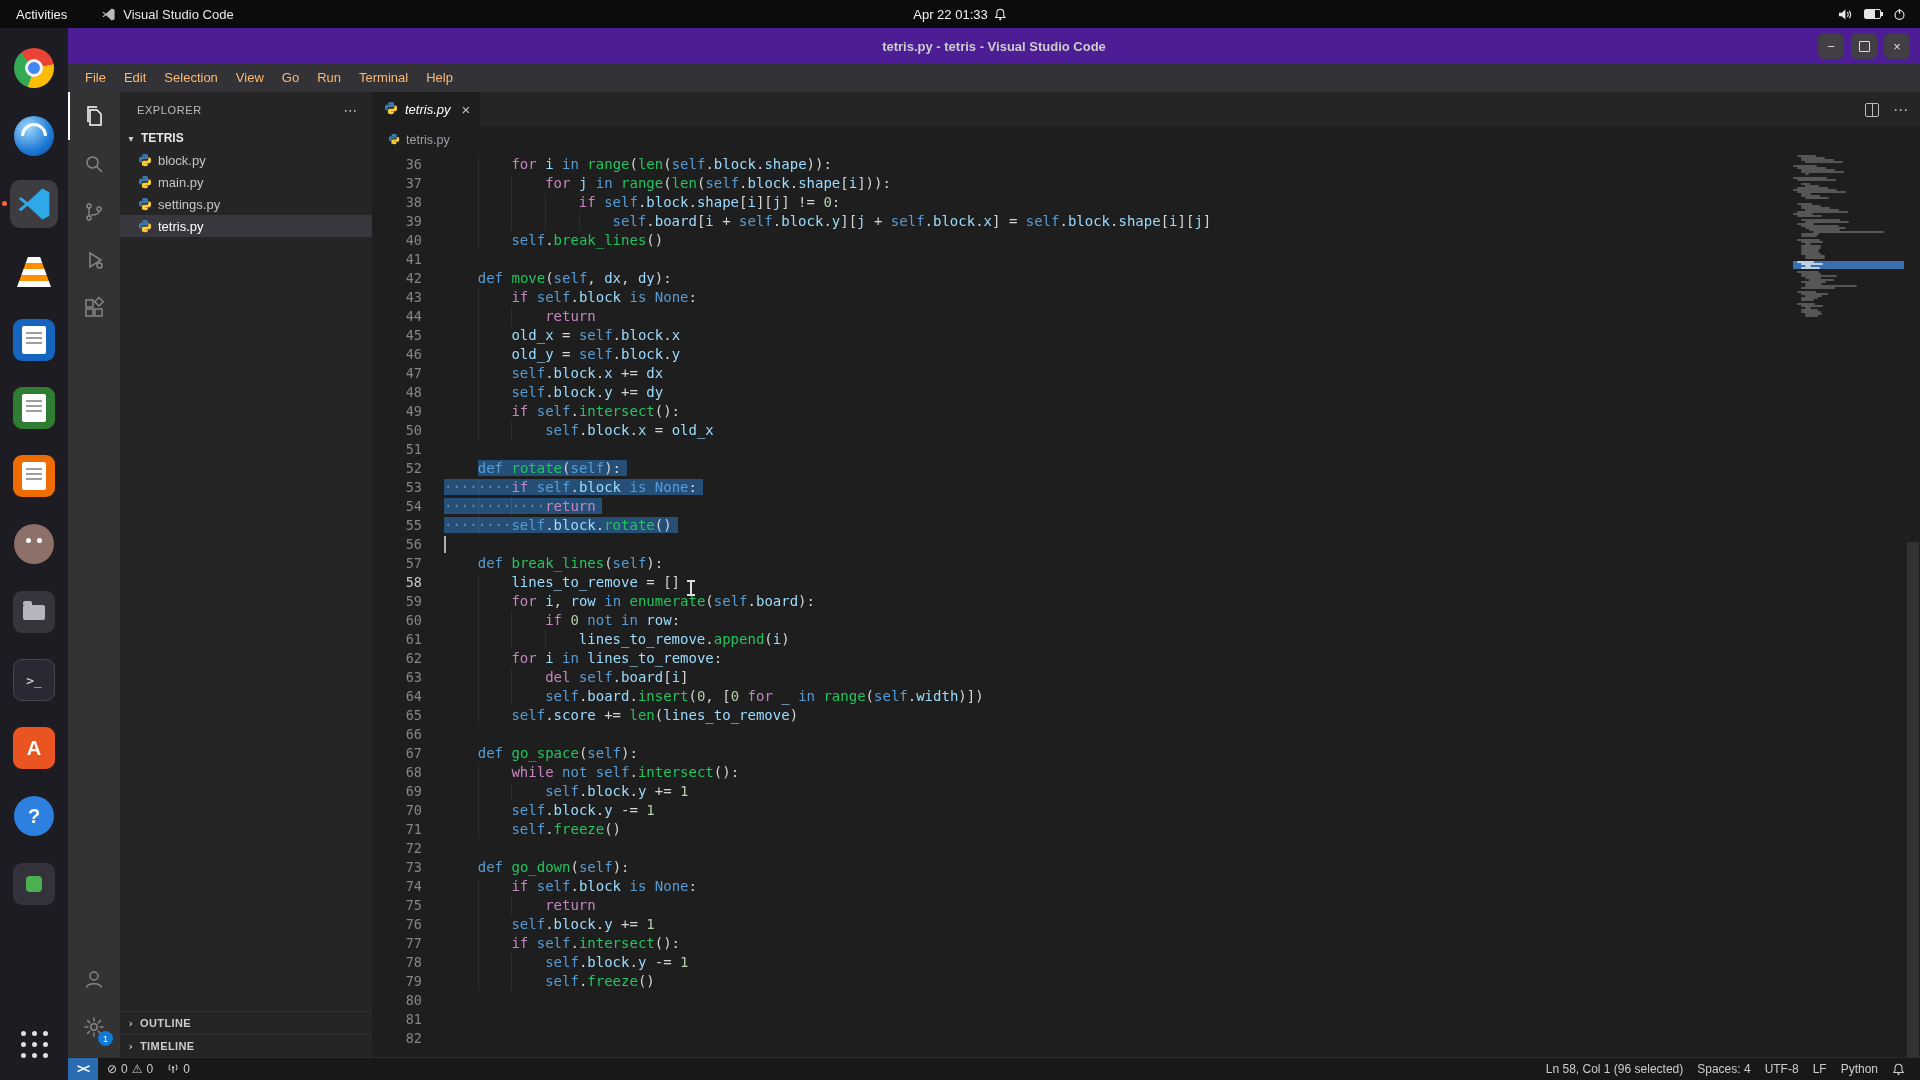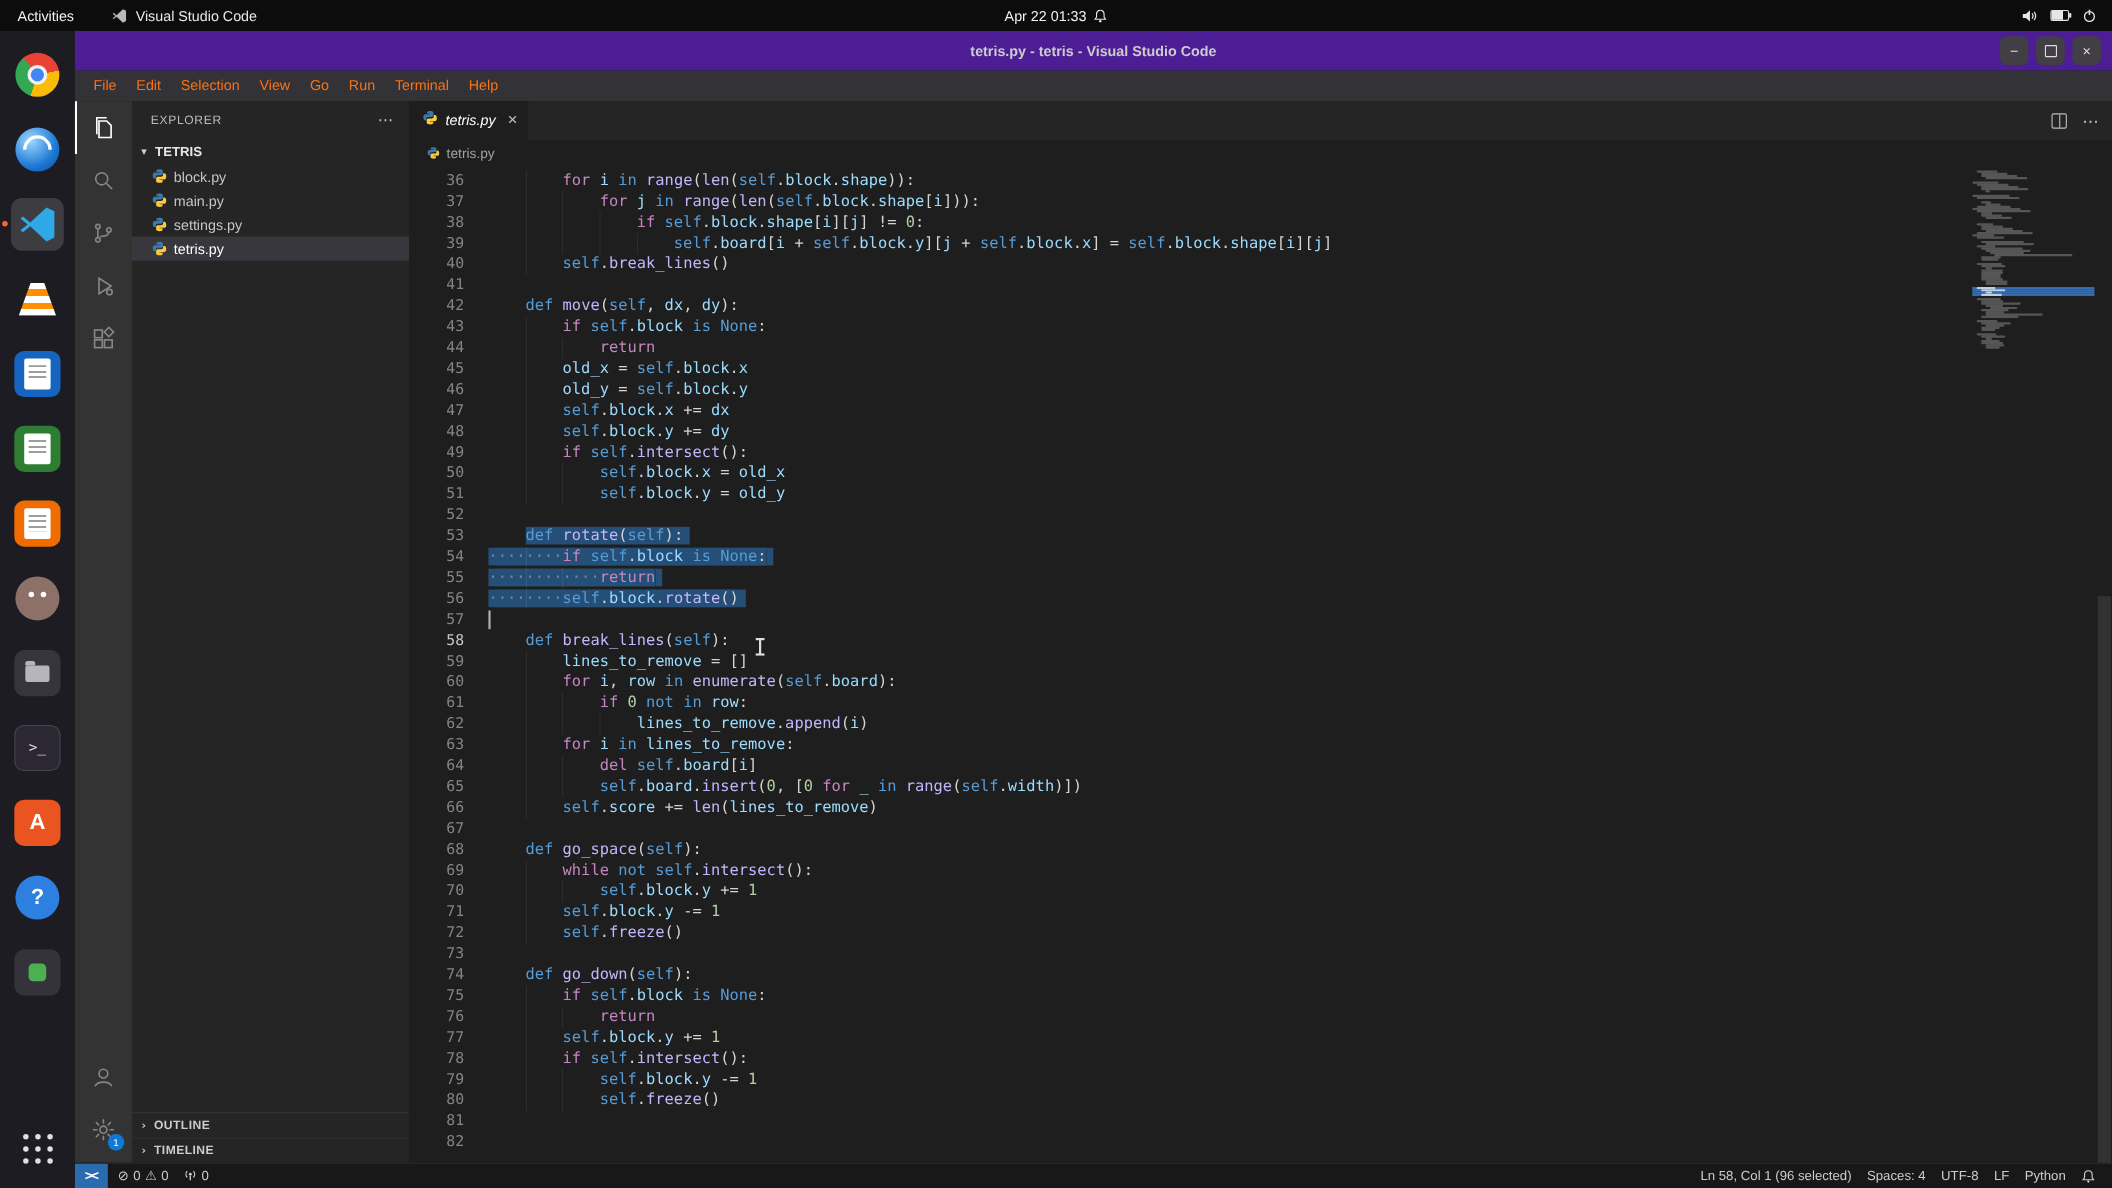--- a/index.html
+++ b/index.html
@@ -49,21 +49,21 @@
   .tile.showapps{margin-top:auto;margin-bottom:12px;}
 
   
   #vswindow{position:absolute;left:68px;top:28px;right:0;bottom:0;display:flex;flex-direction:column;background:#1e1e1e;}
   #titlebar{height:36px;background:#4c1d95;position:relative;display:flex;align-items:center;justify-content:center;flex:0 0 auto;}
   #titlebar .wtitle{color:#cccccc;font-size:13px;font-weight:bold;}
   .winctrls{position:absolute;right:10px;top:5px;display:flex;gap:7px;}
   .wbtn{width:26px;height:26px;border-radius:6px;background:#413f45;color:#dddddd;display:flex;align-items:center;justify-content:center;font-size:13px;}
   .wbtn .restore-box{width:9px;height:9px;border:1.2px solid #ddd;border-radius:1px;display:block;}
   #menubar{height:28px;background:#333237;display:flex;align-items:center;padding-left:8px;flex:0 0 auto;}
-  .menu-item{color:#f97316;font-size:13px;padding:0 9px;line-height:28px;}
+  .menu-item{color:#fdba74;font-size:13px;padding:0 9px;line-height:28px;}
 
   #winbody{flex:1;display:flex;min-height:0;}
 
   
   #activitybar{width:52px;background:#333333;display:flex;flex-direction:column;align-items:center;flex:0 0 auto;}
   .ab-btn{width:52px;height:48px;display:flex;align-items:center;justify-content:center;position:relative;box-sizing:border-box;}
   .ab-btn svg{stroke:#868686;fill:none;stroke-width:1.5;}
   .ab-btn.active{border-left:2px solid #fff;}
   .ab-btn.active svg{stroke:#ffffff;}
   .ab-bottom{margin-top:auto;margin-bottom:6px;display:flex;flex-direction:column;align-items:center;}
@@ -97,21 +97,21 @@
   #breadcrumbs{height:26px;display:flex;align-items:center;gap:6px;padding-left:16px;font-size:12.5px;color:#9da0a6;flex:0 0 auto;}
 
   
   #viewport{flex:1;position:relative;overflow:hidden;font-family:"DejaVu Sans Mono",monospace;font-size:14px;}
   #gutter{position:absolute;left:0;top:2px;width:72px;}
   .lnum{height:19px;line-height:19px;text-align:right;padding-right:22px;box-sizing:border-box;color:#858585;font-size:13.5px;}
   .lnum.cur{color:#c6c6c6;}
   #code-lines{position:absolute;left:72px;top:2px;right:132px;}
   .cline{height:19px;line-height:19px;white-space:pre;position:relative;}
   .guide{position:absolute;top:0;bottom:0;width:1px;background:rgba(255,255,255,.07);}
-  .tk-k{color:#c586c0;} .tk-b{color:#569cd6;} .tk-f{color:#c4b5fd;} .tk-v{color:#9cdcfe;}
+  .tk-k{color:#c586c0;} .tk-b{color:#569cd6;} .tk-f{color:#22c55e;} .tk-v{color:#9cdcfe;}
   .tk-n{color:#b5cea8;} .tk-p{color:#d4d4d4;} .tk-w{color:rgba(228,228,228,.38);}
   .sel{background:#264f78;box-shadow:6px 0 0 #264f78;}
   .caret{position:absolute;left:0;top:1px;width:2px;height:17px;background:#aeafad;}
   #mousecursor{position:absolute;left:318px;top:428px;width:2px;height:14px;background:#dddddd;}
   #mousecursor::before,#mousecursor::after{content:'';position:absolute;left:-3px;width:8px;height:2px;background:#dddddd;}
   #mousecursor::before{top:-1px;} #mousecursor::after{bottom:-1px;}
 
   
   #minimap{position:absolute;top:0;bottom:0;right:14px;width:117px;background:#1e1e1e;}
   #mm-lines{position:absolute;left:4px;right:2px;top:2px;}
@@ -452,21 +452,20 @@
               <div class="cline"></div>
               <div class="cline"><span class="tk-p">    </span><span class="tk-b">def</span><span class="tk-p"> </span><span class="tk-f">move</span><span class="tk-p">(</span><span class="tk-b">self</span><span class="tk-p">, </span><span class="tk-v">dx</span><span class="tk-p">, </span><span class="tk-v">dy</span><span class="tk-p">):</span></div>
               <div class="cline"><i class="guide" style="left: 33.72px;"></i><span class="tk-p">        </span><span class="tk-k">if</span><span class="tk-p"> </span><span class="tk-b">self</span><span class="tk-p">.</span><span class="tk-v">block</span><span class="tk-p"> </span><span class="tk-b">is</span><span class="tk-p"> </span><span class="tk-b">None</span><span class="tk-p">:</span></div>
               <div class="cline"><i class="guide" style="left: 33.72px;"></i><i class="guide" style="left: 67.44px;"></i><span class="tk-p">            </span><span class="tk-k">return</span></div>
               <div class="cline"><i class="guide" style="left: 33.72px;"></i><span class="tk-p">        </span><span class="tk-v">old_x</span><span class="tk-p"> = </span><span class="tk-b">self</span><span class="tk-p">.</span><span class="tk-v">block</span><span class="tk-p">.</span><span class="tk-v">x</span></div>
               <div class="cline"><i class="guide" style="left: 33.72px;"></i><span class="tk-p">        </span><span class="tk-v">old_y</span><span class="tk-p"> = </span><span class="tk-b">self</span><span class="tk-p">.</span><span class="tk-v">block</span><span class="tk-p">.</span><span class="tk-v">y</span></div>
               <div class="cline"><i class="guide" style="left: 33.72px;"></i><span class="tk-p">        </span><span class="tk-b">self</span><span class="tk-p">.</span><span class="tk-v">block</span><span class="tk-p">.</span><span class="tk-v">x</span><span class="tk-p"> += </span><span class="tk-v">dx</span></div>
               <div class="cline"><i class="guide" style="left: 33.72px;"></i><span class="tk-p">        </span><span class="tk-b">self</span><span class="tk-p">.</span><span class="tk-v">block</span><span class="tk-p">.</span><span class="tk-v">y</span><span class="tk-p"> += </span><span class="tk-v">dy</span></div>
               <div class="cline"><i class="guide" style="left: 33.72px;"></i><span class="tk-p">        </span><span class="tk-k">if</span><span class="tk-p"> </span><span class="tk-b">self</span><span class="tk-p">.</span><span class="tk-f">intersect</span><span class="tk-p">():</span></div>
               <div class="cline"><i class="guide" style="left: 33.72px;"></i><i class="guide" style="left: 67.44px;"></i><span class="tk-p">            </span><span class="tk-b">self</span><span class="tk-p">.</span><span class="tk-v">block</span><span class="tk-p">.</span><span class="tk-v">x</span><span class="tk-p"> = </span><span class="tk-v">old_x</span></div>
-              <div class="cline"><i class="guide" style="left: 33.72px;"></i><i class="guide" style="left: 67.44px;"></i><span class="tk-p">            </span><span class="tk-b">self</span><span class="tk-p">.</span><span class="tk-v">block</span><span class="tk-p">.</span><span class="tk-v">y</span><span class="tk-p"> = </span><span class="tk-v">old_y</span></div>
               <div class="cline"></div>
               <div class="cline"><span class="tk-p">    </span><span class="sel"><span class="tk-b">def</span><span class="tk-p"> </span><span class="tk-f">rotate</span><span class="tk-p">(</span><span class="tk-b">self</span><span class="tk-p">):</span></span></div>
               <div class="cline"><i class="guide" style="left: 33.72px;"></i><span class="sel"><span class="tk-w">········</span><span class="tk-k">if</span><span class="tk-p"> </span><span class="tk-b">self</span><span class="tk-p">.</span><span class="tk-v">block</span><span class="tk-p"> </span><span class="tk-b">is</span><span class="tk-p"> </span><span class="tk-b">None</span><span class="tk-p">:</span></span></div>
               <div class="cline"><i class="guide" style="left: 33.72px;"></i><i class="guide" style="left: 67.44px;"></i><span class="sel"><span class="tk-w">············</span><span class="tk-k">return</span></span></div>
               <div class="cline"><i class="guide" style="left: 33.72px;"></i><span class="sel"><span class="tk-w">········</span><span class="tk-b">self</span><span class="tk-p">.</span><span class="tk-v">block</span><span class="tk-p">.</span><span class="tk-f">rotate</span><span class="tk-p">()</span></span></div>
               <div class="cline"><i class="caret"></i></div>
               <div class="cline"><span class="tk-p">    </span><span class="tk-b">def</span><span class="tk-p"> </span><span class="tk-f">break_lines</span><span class="tk-p">(</span><span class="tk-b">self</span><span class="tk-p">):</span></div>
               <div class="cline"><i class="guide" style="left: 33.72px;"></i><span class="tk-p">        </span><span class="tk-v">lines_to_remove</span><span class="tk-p"> = []</span></div>
               <div class="cline"><i class="guide" style="left: 33.72px;"></i><span class="tk-p">        </span><span class="tk-k">for</span><span class="tk-p"> </span><span class="tk-v">i</span><span class="tk-p">, </span><span class="tk-v">row</span><span class="tk-p"> </span><span class="tk-b">in</span><span class="tk-p"> </span><span class="tk-f">enumerate</span><span class="tk-p">(</span><span class="tk-b">self</span><span class="tk-p">.</span><span class="tk-v">board</span><span class="tk-p">):</span></div>
               <div class="cline"><i class="guide" style="left: 33.72px;"></i><i class="guide" style="left: 67.44px;"></i><span class="tk-p">            </span><span class="tk-k">if</span><span class="tk-p"> </span><span class="tk-n">0</span><span class="tk-p"> </span><span class="tk-b">not</span><span class="tk-p"> </span><span class="tk-b">in</span><span class="tk-p"> </span><span class="tk-v">row</span><span class="tk-p">:</span></div>

